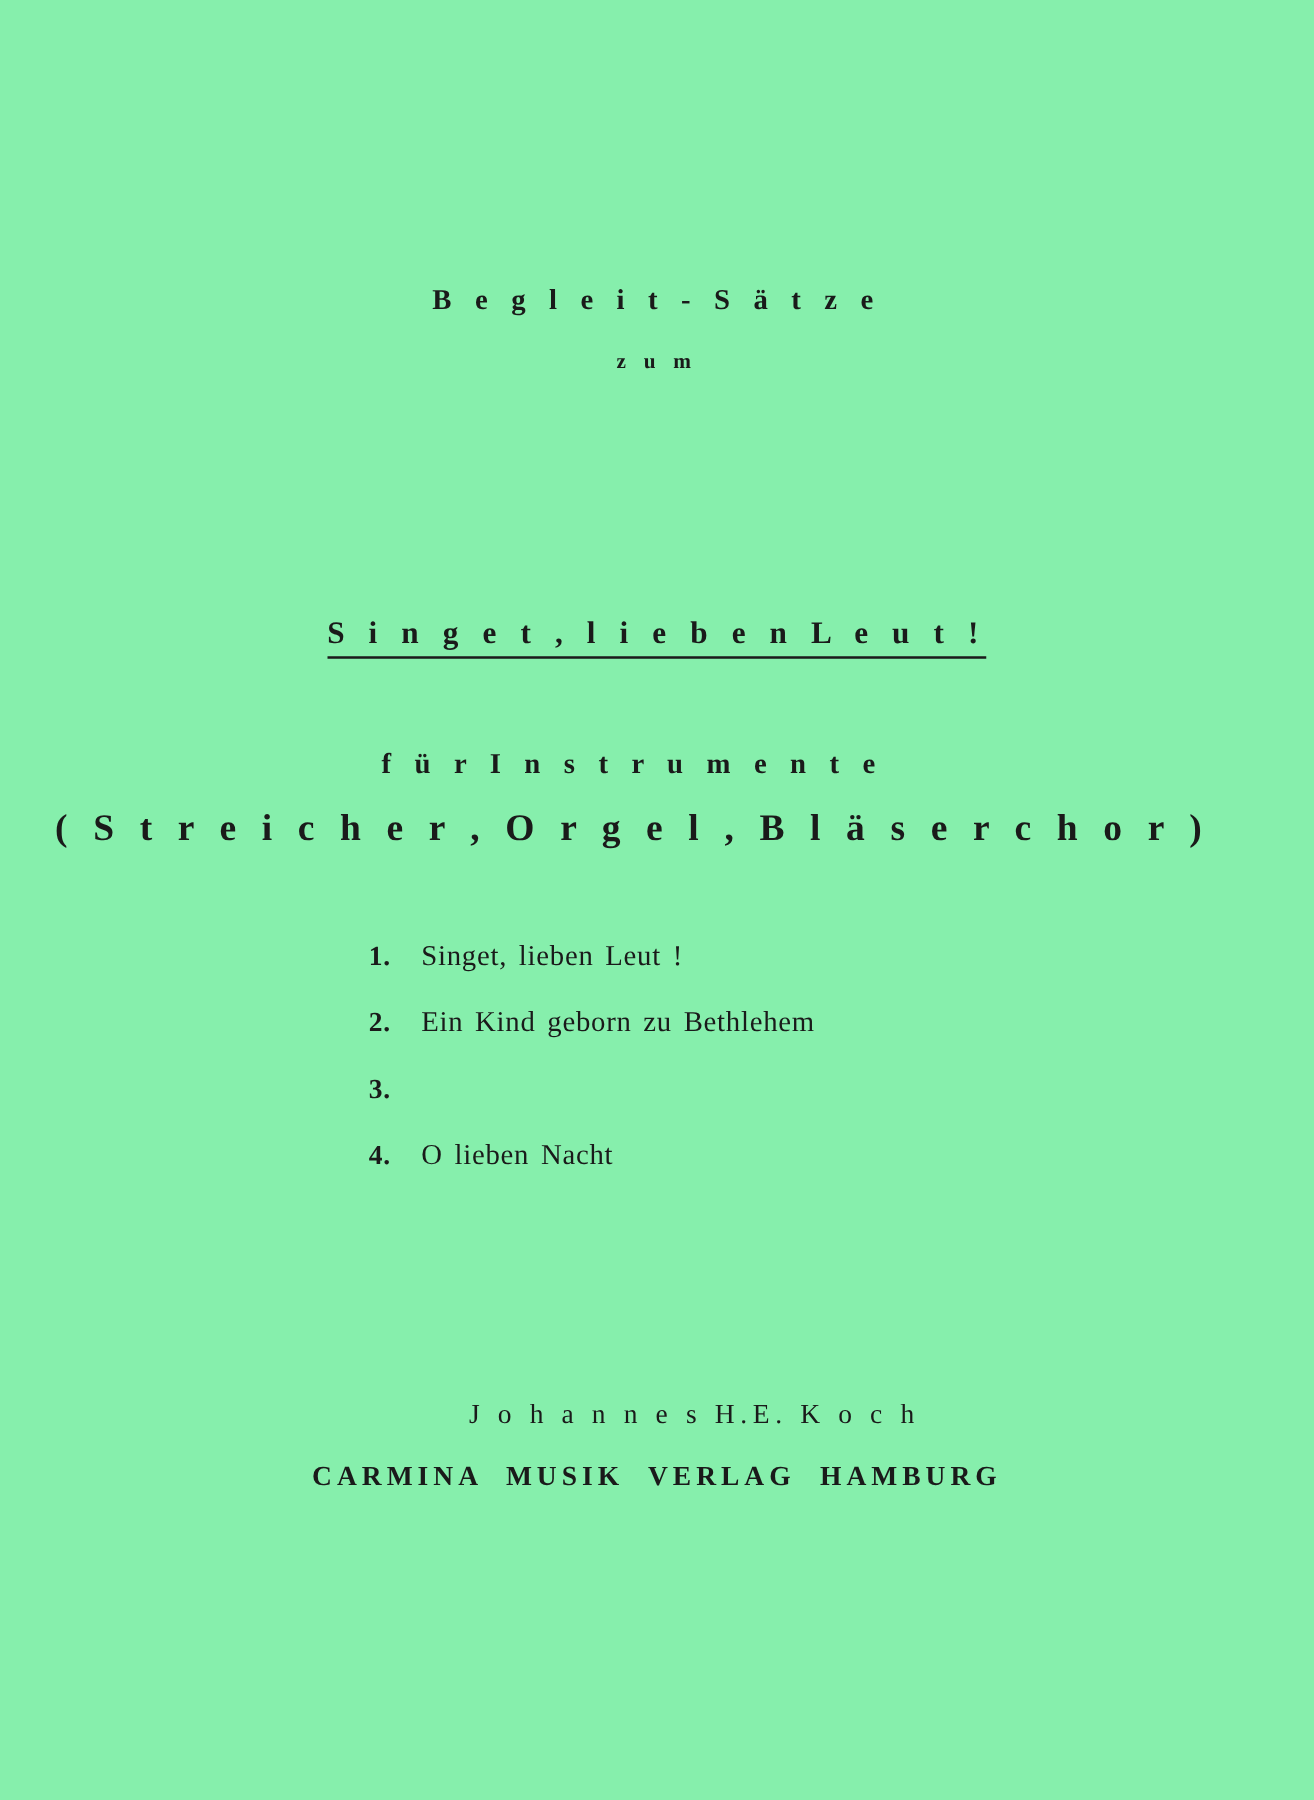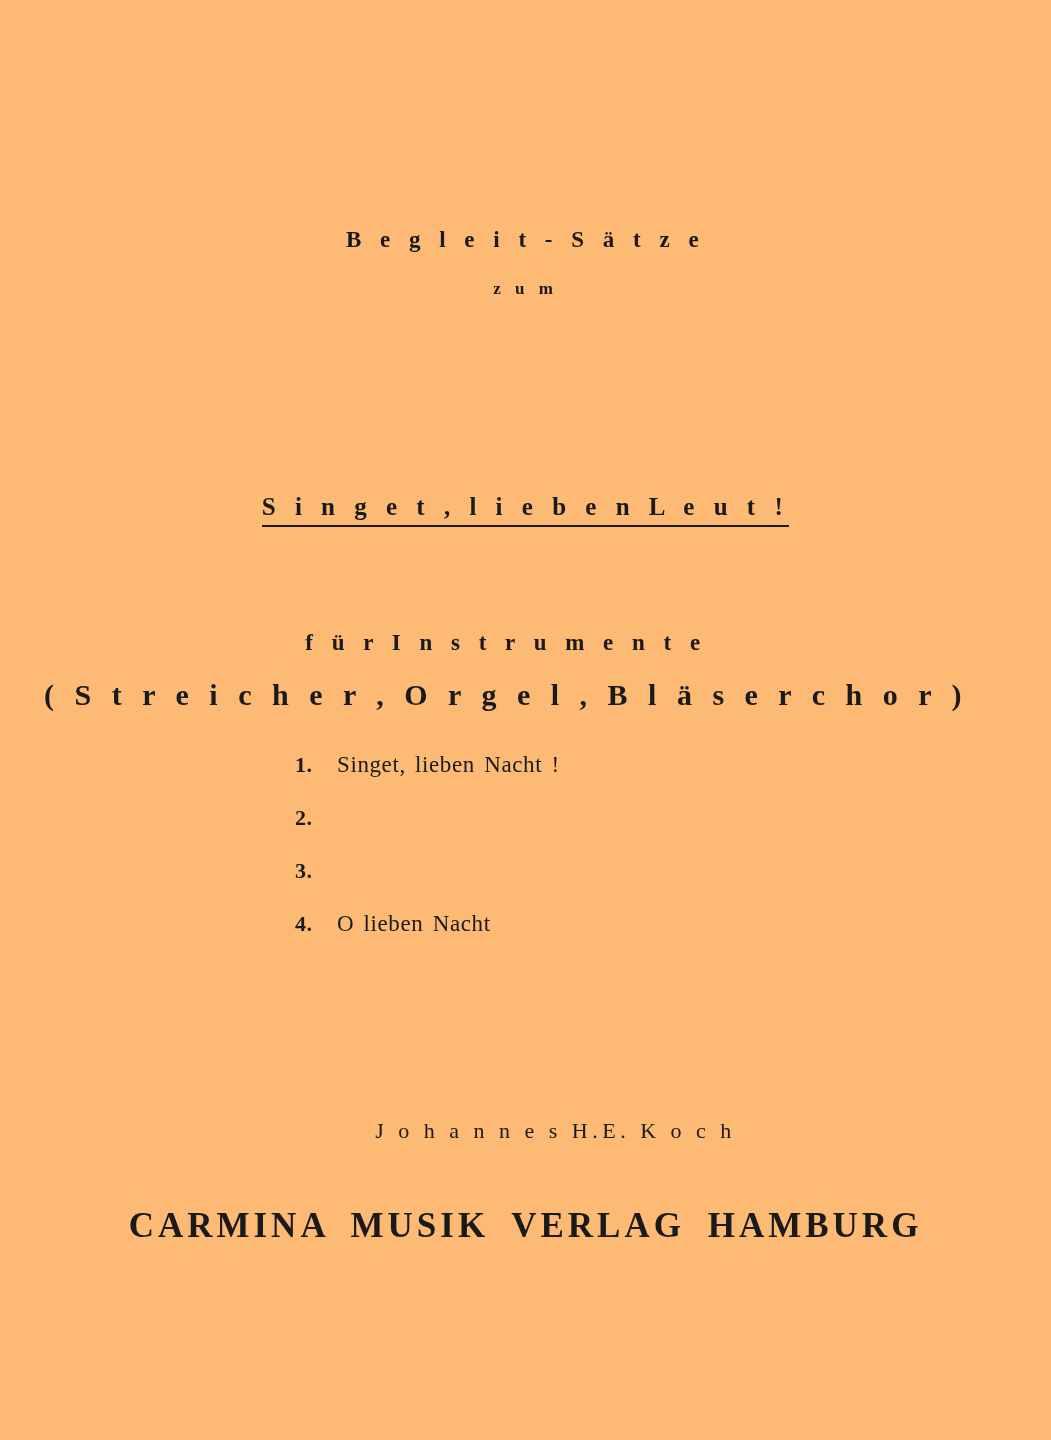--- a/index.html
+++ b/index.html
@@ -13,21 +13,21 @@
     font-family: "Liberation Serif", serif;
     color: #1a1a1a;
     position: relative;
     overflow: hidden;
   }
 
   .page {
     position: relative;
     width: 1051px;
     height: 1440px;
-    background: #fdba74;
+    background: #86efac;
   }
 
   .title-block {
     position: absolute;
     top: 228px;
     left: 0;
     width: 1051px;
     text-align: center;
   }
 
@@ -67,21 +67,20 @@
     border-bottom: 2px solid #1a1a1a;
     padding-bottom: 4px;
   }
 
   .subtitle-block {
     position: absolute;
     top: 598px;
     left: 0;
     width: 1012px;
     text-align: center;
-    margin-top: 32px;
   }
   .sub-1 {
     font-size: 23px;
     font-weight: bold;
     letter-spacing: 6.5px;
   }
   .sub-2 {
     margin-top: 22px;
     font-size: 30px;
     font-weight: bold;
@@ -121,25 +120,24 @@
     font-size: 22px;
     letter-spacing: 4.5px;
   }
 
   .publisher {
     position: absolute;
     top: 1168px;
     left: 0;
     width: 1051px;
     text-align: center;
-    font-size: 35px;
+    font-size: 22px;
     font-weight: bold;
     letter-spacing: 4px;
     word-spacing: 10px;
-    margin-top: 38px;
   }
 </style>
 </head>
 <body>
 
 <div class="page">
 
   <div class="title-block">
     <div class="line-spaced-1">B e g l e i t  -  S ä t z e</div>
     <div class="line-zum">z u m</div>
@@ -150,24 +148,25 @@
   </div>
 
   <div class="subtitle-block">
     <div class="sub-1">f ü r  I n s t r u m e n t e</div>
     <div class="sub-2">( S t r e i c h e r ,   O r g e l ,   B l ä s e r c h o r )</div>
   </div>
 
   <div class="contents">
     <div class="content-row">
       <span class="content-num">1.</span>
-      <span class="content-text">Singet, lieben Nacht !</span>
+      <span class="content-text">Singet, lieben Leut !</span>
     </div>
     <div class="content-row">
       <span class="content-num">2.</span>
+      <span class="content-text">Ein Kind geborn zu Bethlehem</span>
     </div>
     <div class="content-row">
       <span class="content-num">3.</span>
     </div>
     <div class="content-row">
       <span class="content-num">4.</span>
       <span class="content-text">O lieben Nacht</span>
     </div>
   </div>
 

